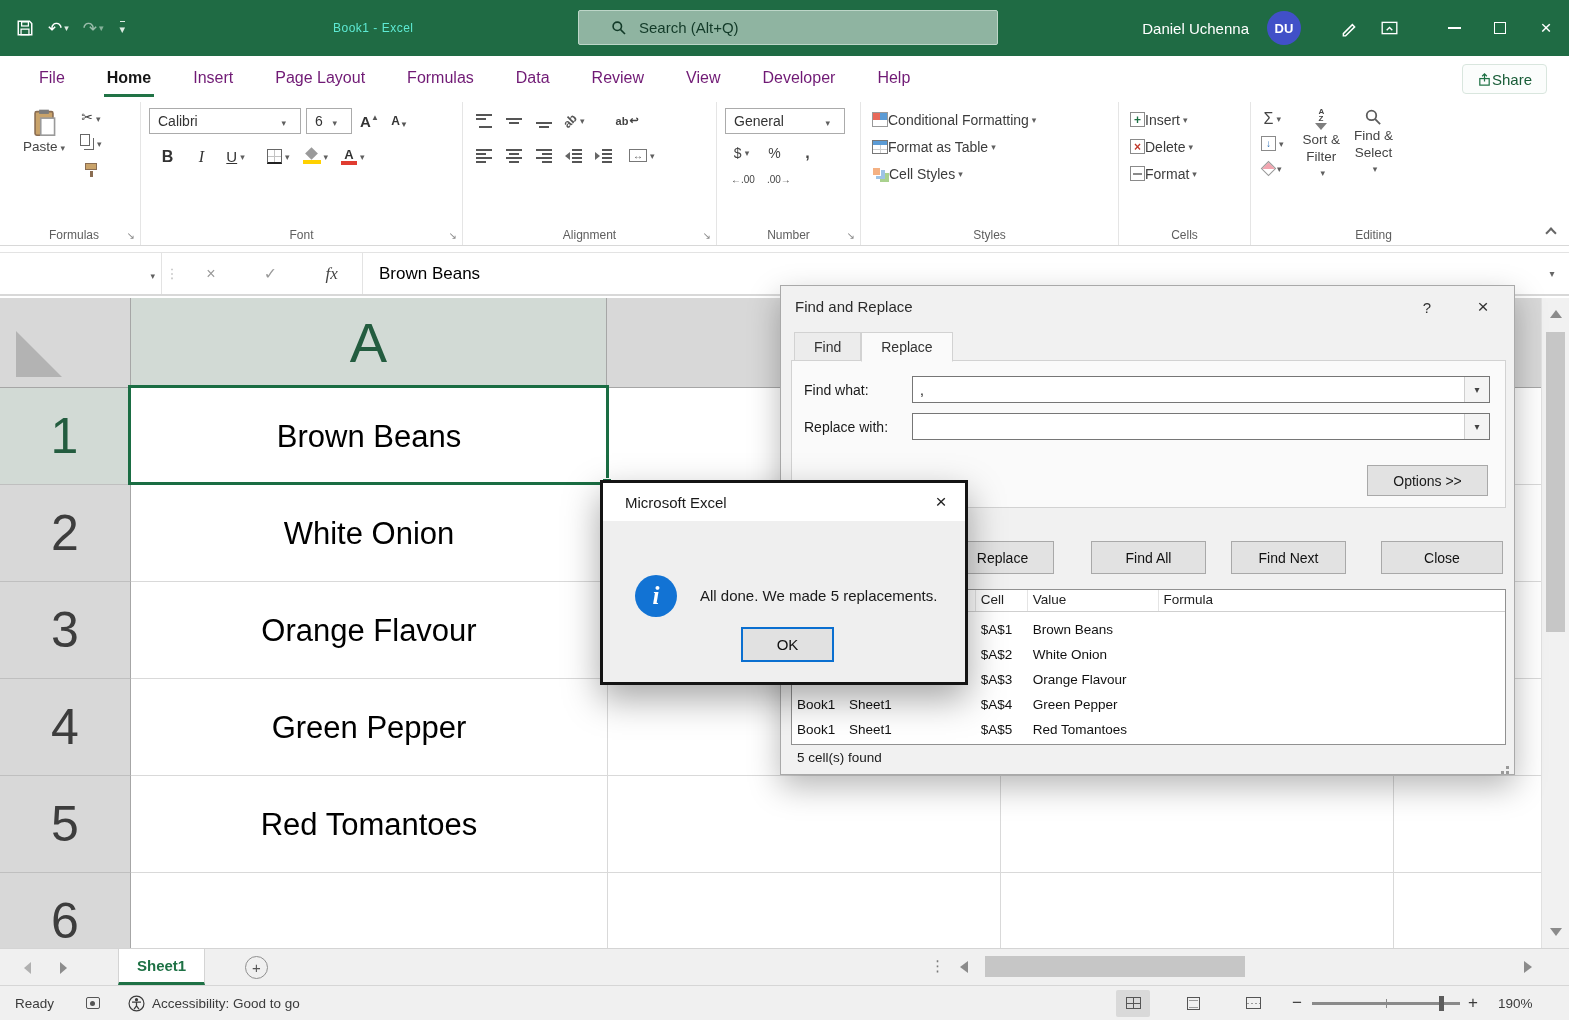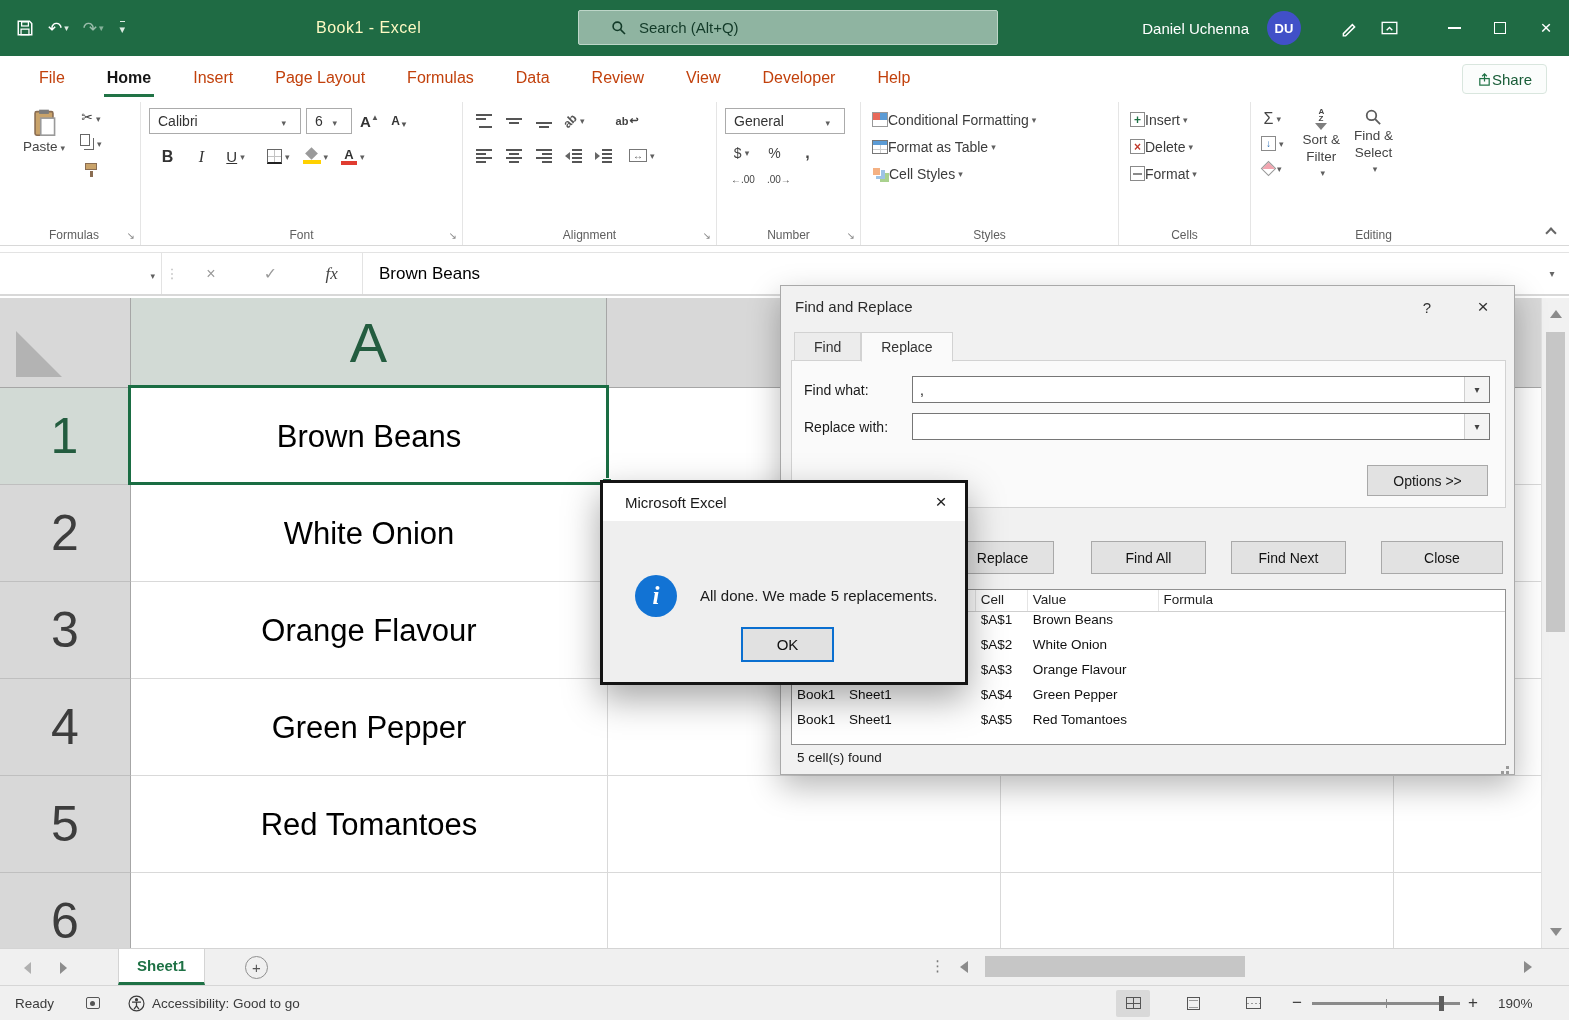--- a/index.html
+++ b/index.html
@@ -5,34 +5,34 @@
   *{box-sizing:border-box;margin:0;padding:0}
   html,body{width:1569px;height:1020px}
   body{font-family:"Liberation Sans",sans-serif;background:#fff;overflow:hidden}
   .app{position:relative;width:1569px;height:1020px;background:#fff;overflow:hidden}
 
   
   .titlebar{position:absolute;left:0;top:0;width:100%;height:56px;background:#1f6b44;color:#fff;display:flex;align-items:center}
   .qat{display:flex;align-items:center;gap:14px;padding-left:16px}
   .tbtn{display:flex;align-items:center;justify-content:center;color:#fff}
   .cvw{font-size:9px;color:#dcebe2;margin-left:2px}
-  .doc-title{position:absolute;left:316px;top:0;height:56px;display:flex;align-items:center;font-size:16px;letter-spacing:.5px;color:#fef9c3}
+  .doc-title{position:absolute;left:333px;top:0;height:56px;display:flex;align-items:center;font-size:12px;letter-spacing:.5px;color:#5eead4}
   .search-box{position:absolute;left:578px;top:10px;width:420px;height:35px;background:#8fb4a1;border:1px solid #bdd6c8;border-radius:2px;display:flex;align-items:center;gap:12px;padding-left:32px;color:#123a28;font-size:15px}
   .tb-right{position:absolute;right:0;top:0;height:56px;display:flex;align-items:center}
   .user-name{font-size:15px;margin-right:18px}
   .avatar{width:34px;height:34px;border-radius:50%;background:#4150c8;color:#fff;font-size:13px;font-weight:700;display:flex;align-items:center;justify-content:center;margin-right:28px}
   .tb-ico{width:40px;height:56px;display:flex;align-items:center;justify-content:center}
   .winbtns{display:flex;margin-left:22px}
   .winbtn{width:46px;height:56px;display:flex;align-items:center;justify-content:center;font-size:19px;color:#fff}
   .min-bar{width:13px;height:2px;background:#fff}
   .max-box{width:12px;height:12px;border:1.5px solid #fff}
 
   
   .menubar{position:absolute;top:56px;left:0;width:100%;height:44px;background:#fff;display:flex;align-items:center;padding-left:18px}
-  .mtab{padding:0 21px;height:100%;display:flex;align-items:center;font-size:16px;color:#c2410c;position:relative}
+  .mtab{padding:0 21px;height:100%;display:flex;align-items:center;font-size:16px;color:#701a75;position:relative}
   .mtab.active{color:#161616;font-weight:700}
   .mtab.active::after{content:"";position:absolute;left:18px;right:18px;bottom:3px;height:3px;background:#217346}
   .share-btn{position:absolute;right:22px;top:8px;height:30px;display:flex;align-items:center;padding:0 14px;border:1px solid #d9e6de;border-radius:4px;color:#185c37;font-size:15px;background:#fbfdfc}
 
   
   .ribbon{position:absolute;top:100px;left:0;width:100%;height:146px;background:#fff;border-bottom:1px solid #d8d8d8;display:flex;padding:2px 0 0 8px}
   .rgroup{display:flex;flex-direction:column;padding:2px 8px 0 8px;position:relative}
   .rgroup+.rgroup{border-left:1px solid #e5e5e5}
   .gbody{flex:1;display:flex}
   .glabel{height:21px;display:flex;align-items:center;justify-content:center;font-size:12px;color:#5e5e5e}
@@ -153,21 +153,21 @@
   .fr-row{position:absolute;left:12px;display:flex;align-items:center}
   .fr-label{width:108px;font-size:14px;color:#1a1a1a}
   .fr-combo{width:578px;height:27px;border:1px solid #767676;background:#fff;display:flex;align-items:stretch}
   .fr-combo .val{flex:1;display:flex;align-items:center;padding-left:7px;font-size:14px;color:#111}
   .fr-combo .drop{width:25px;border-left:1px solid #cfcfcf;display:flex;align-items:center;justify-content:center;background:#f4f4f4;color:#444;font-size:10px}
   .fr-options{position:absolute;right:17px;bottom:11px;width:121px;height:31px;background:#e2e2e2;border:1px solid #a9a9a9;display:flex;align-items:center;justify-content:center;font-size:14px}
   .fr-btn{position:absolute;top:255px;height:33px;background:#e2e2e2;border:1px solid #a9a9a9;display:flex;align-items:center;justify-content:center;font-size:14px;color:#111}
   .fr-list{position:absolute;left:10px;top:303px;width:715px;height:156px;background:#fff;border:1px solid #919191;overflow:hidden}
   .fr-hrow{display:flex;height:22px;border-bottom:1px solid #cfcfcf;font-size:13.5px;color:#222}
   .fr-hcell{border-right:1px solid #e4e4e4;padding:2px 0 0 5px}
-  .fr-row-item{display:flex;height:25px;font-size:13.5px;color:#111;align-items:flex-start}
+  .fr-row-item{display:flex;height:25px;font-size:13.5px;color:#111;align-items:flex-end}
   .fr-cell{padding-left:5px;overflow:hidden;white-space:nowrap}
   .w-book{width:52px}.w-sheet{width:132px}.w-cell{width:52px}.w-value{width:131px}.w-formula{width:347px}
   .fr-status{position:absolute;left:16px;top:464px;font-size:13.5px;color:#1a1a1a}
   .fr-grip{position:absolute;right:5px;bottom:5px;width:3px;height:3px;background:#9a9a9a;box-shadow:-5px 5px 0 #9a9a9a,0 5px 0 #9a9a9a}
 
   
   .msgbox{position:absolute;left:600px;top:480px;width:368px;height:205px;background:#efefef;border:3px solid #141414;z-index:40;box-shadow:0 14px 34px rgba(0,0,0,.35)}
   .msg-title{height:38px;background:#fff;display:flex;align-items:center;padding-left:22px;font-size:15px;color:#1a1a1a}
   .msg-close{position:absolute;right:8px;top:5px;width:32px;height:28px;display:flex;align-items:center;justify-content:center;font-size:19px;color:#222}
   .msg-body{position:relative;height:161px}

